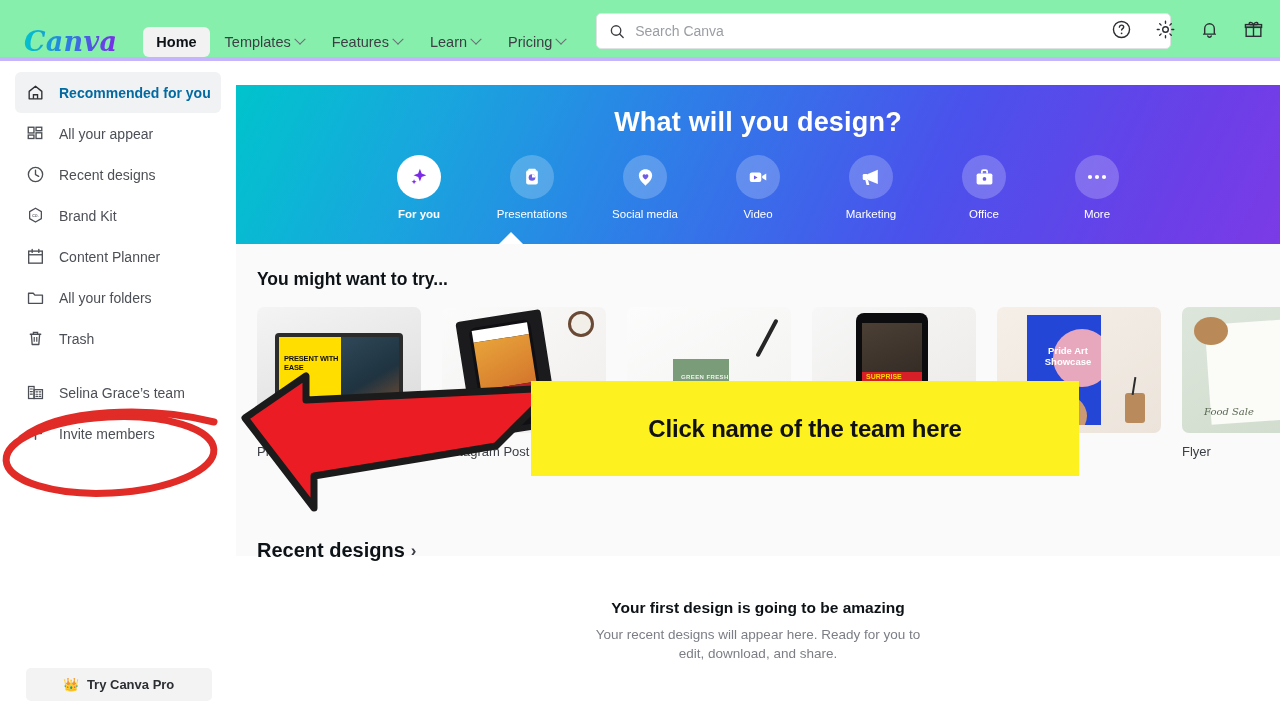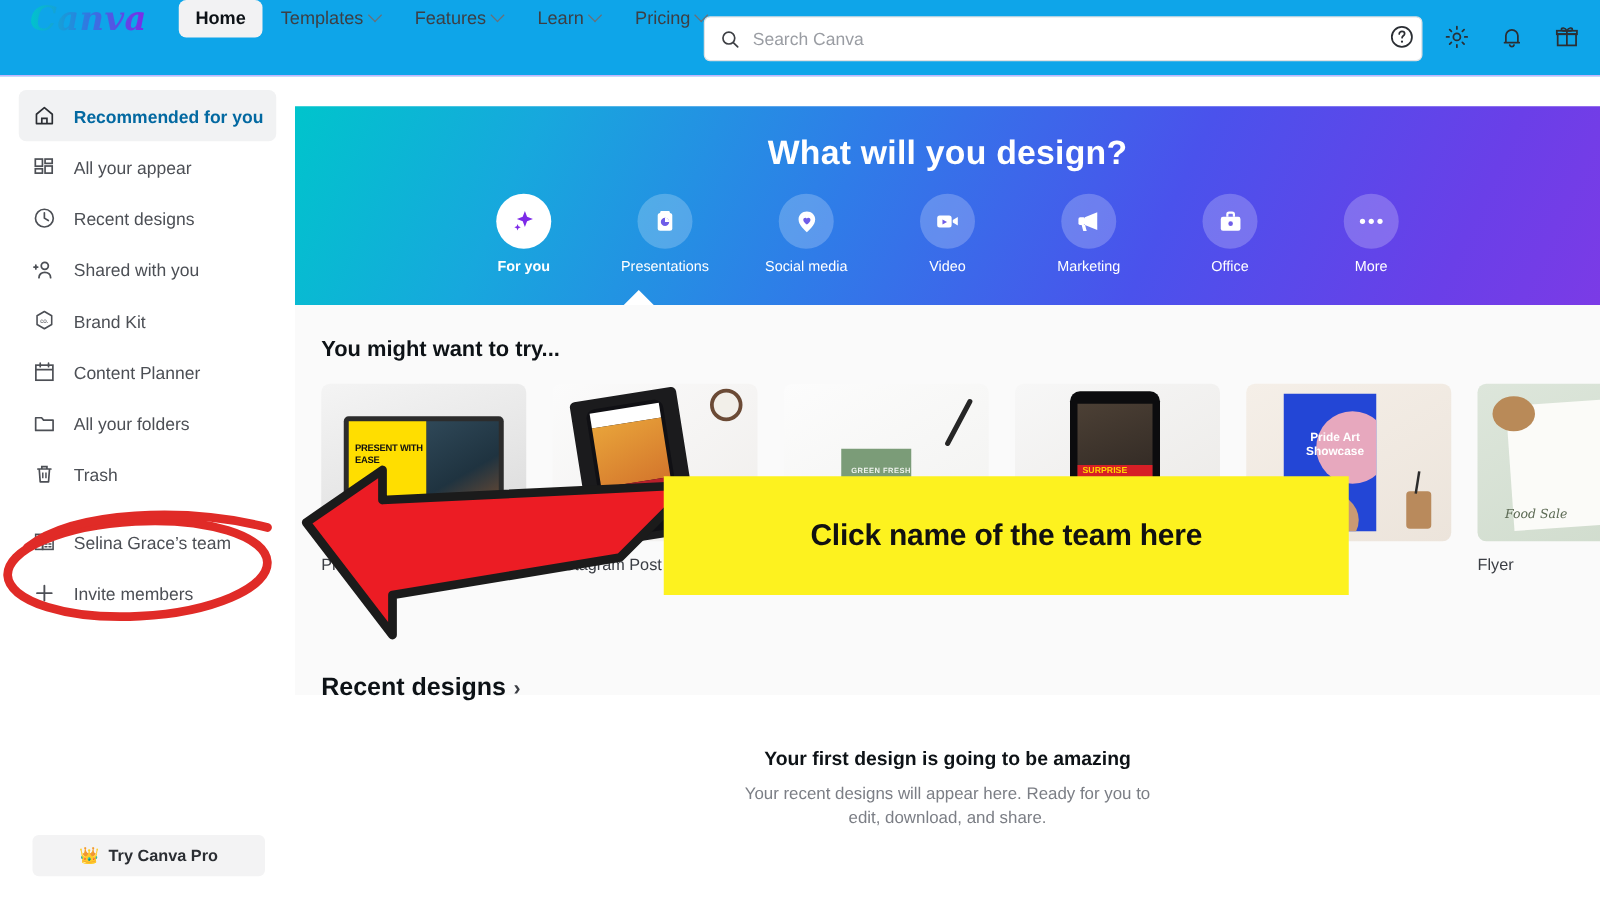--- a/index.html
+++ b/index.html
@@ -7,43 +7,43 @@
     width: 1280px; height: 720px;
     font-family: "Liberation Sans", sans-serif;
     background: #ffffff;
     overflow: hidden;
   }
   #app { position: relative; width: 1280px; height: 720px; background:#fff; }
 
   
   .topbar {
     position: absolute; top: 0; left: 0; width: 1280px; height: 61px;
-    background: #0ea5e9; border-bottom: 1px solid #c4b5fd;
-    display: flex; align-items: flex-start; z-index: 20;
+    background: #86efac; border-bottom: 4px solid #c4b5fd;
+    display: flex; align-items: flex-end; z-index: 20;
   }
   .logo {
     margin-left: 24px; font-family: "DejaVu Serif", serif;
     font-size: 27px; font-style: italic; font-weight: 700;
     background: linear-gradient(90deg,#00c4cc 0%, #2b7fe0 45%, #7d2ae8 100%);
     -webkit-background-clip: text; background-clip: text; color: transparent;
     letter-spacing: .3px;
   }
   .navlinks { display: flex; align-items: center; margin-left: 26px; gap: 2px; }
   .navitem {
     display: flex; align-items: center; gap: 5px;
     padding: 7px 13px; border-radius: 6px;
     font-size: 14.5px; color: #3d3f44; cursor: pointer; white-space: nowrap;
   }
   .navitem.active { background: #f2f2f3; font-weight: 700; color: #0d1216; }
   .caret { width: 8px; height: 8px; border-right: 1.6px solid #6b6f76;
            border-bottom: 1.6px solid #6b6f76; transform: rotate(45deg) translate(-2px,-2px);
            display:inline-block; }
 
   .searchwrap {
-    position: absolute; left: 563px; top: 13px; width: 575px; height: 36px;
+    position: absolute; left: 596px; top: 13px; width: 575px; height: 36px;
     border: 1px solid #e0e1e3; border-radius: 5px; background: #fff;
     display: flex; align-items: center; padding: 0 12px; gap: 10px;
   }
   .searchwrap input {
     border: none; outline: none; font-size: 14px; color: #32343a;
     width: 100%; font-family: "Liberation Sans", sans-serif; background: transparent;
   }
   .searchwrap input::placeholder { color: #9a9da3; }
 
   .topicons { position: absolute; right: 10px; top: 12px; display: flex; gap: 10px; align-items: center; }
@@ -290,30 +290,20 @@
     <div class="side-item">
       <span class="side-ico">
         <svg width="19" height="19" viewBox="0 0 24 24" fill="none">
           <circle cx="12" cy="12" r="9" stroke="#4c4f55" stroke-width="1.7"></circle>
           <path d="M12 6.6V12l4 2.4" stroke="#4c4f55" stroke-width="1.7" stroke-linecap="round"></path>
         </svg>
       </span>
       <span>Recent designs</span>
     </div>
 
-    <div class="side-item">
-      <span class="side-ico">
-        <svg width="20" height="20" viewBox="0 0 24 24" fill="none">
-          <circle cx="13" cy="8" r="3.4" stroke="#4c4f55" stroke-width="1.7"></circle>
-          <path d="M7.4 19.4c0-3.2 2.5-5.2 5.6-5.2s5.6 2 5.6 5.2" stroke="#4c4f55" stroke-width="1.7" stroke-linecap="round"></path>
-          <path d="M2.6 9.2h3.6M4.4 7.4V11" stroke="#4c4f55" stroke-width="1.7" stroke-linecap="round"></path>
-        </svg>
-      </span>
-      <span>Shared with you</span>
-    </div>
 
     <div class="side-item">
       <span class="side-ico">
         <svg width="19" height="19" viewBox="0 0 24 24" fill="none">
           <path d="M12 2.8l7.4 4.3v8.8L12 20.2 4.6 15.9V7.1L12 2.8z" stroke="#4c4f55" stroke-width="1.6" stroke-linejoin="round"></path>
           <text x="12" y="14.4" font-size="6.4" fill="#4c4f55" text-anchor="middle" font-family="Liberation Sans">co.</text>
         </svg>
       </span>
       <span>Brand Kit</span>
     </div>

